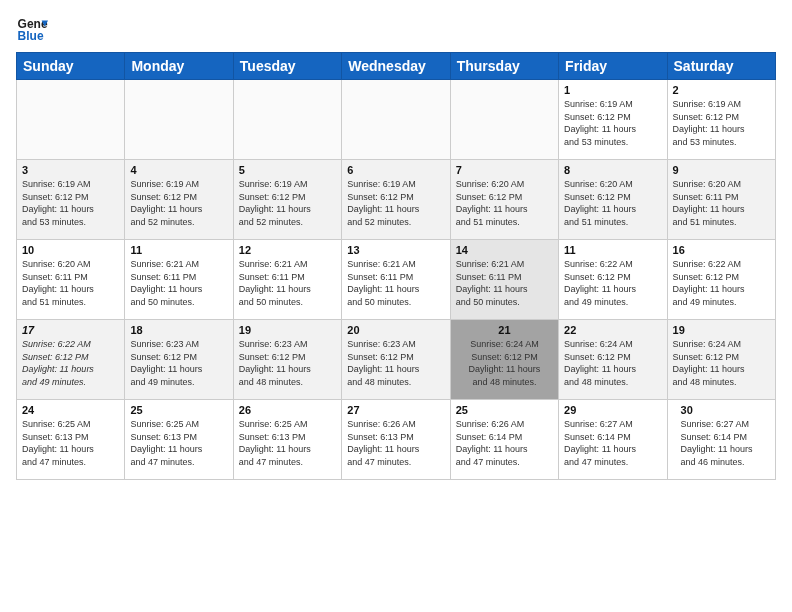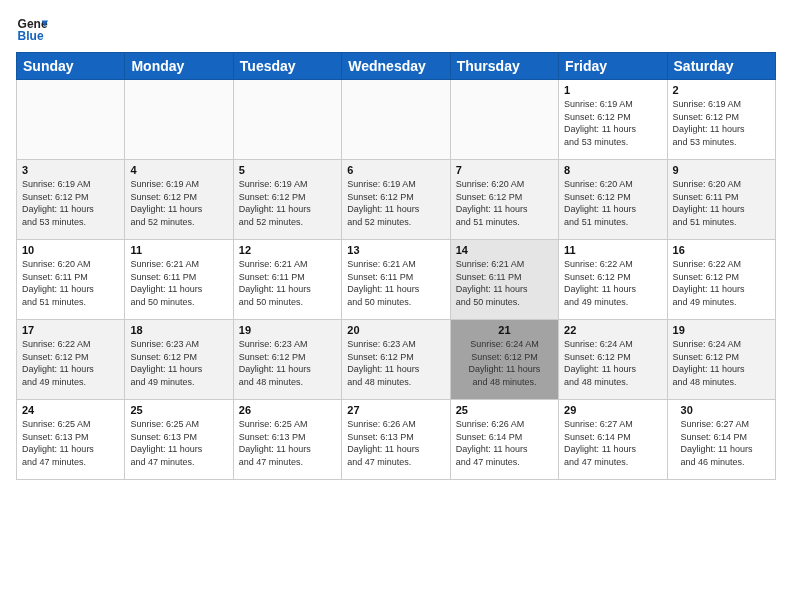--- a/index.html
+++ b/index.html
@@ -241,21 +241,21 @@
           </td>
           <td style="background: rgb(255, 255, 255);">
             <span class="day-num">16</span>
             <div class="day-info" style="white-space: pre-line;">Sunrise: 6:22 AM
 Sunset: 6:12 PM
 Daylight: 11 hours
 and 49 minutes.</div>
           </td>
         </tr>
         <tr>
-          <td style="background: rgb(242, 242, 242);">
+          <td style="background: rgb(242, 242, 242); font-style: italic;">
             <span class="day-num">17</span>
             <div class="day-info" style="white-space: pre-line;">Sunrise: 6:22 AM
 Sunset: 6:12 PM
 Daylight: 11 hours
 and 49 minutes.</div>
           </td>
           <td style="background: rgb(242, 242, 242);">
             <span class="day-num">18</span>
             <div class="day-info" style="white-space: pre-line;">Sunrise: 6:23 AM
 Sunset: 6:12 PM

